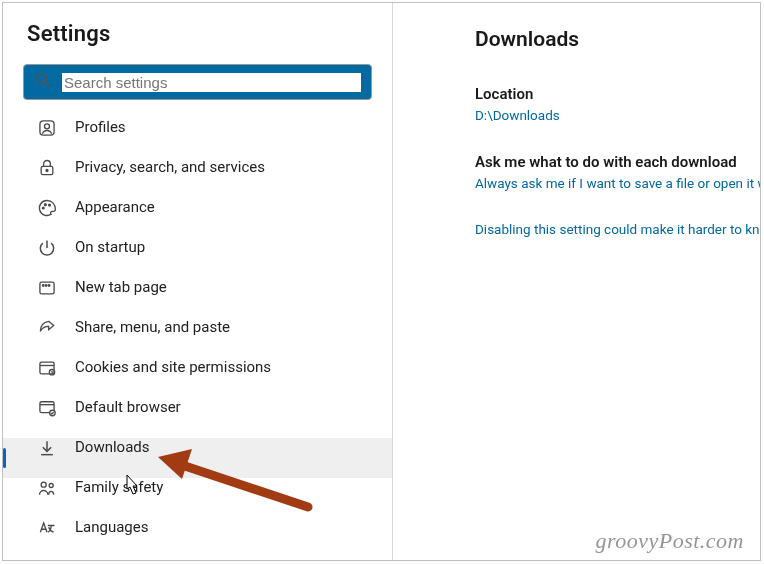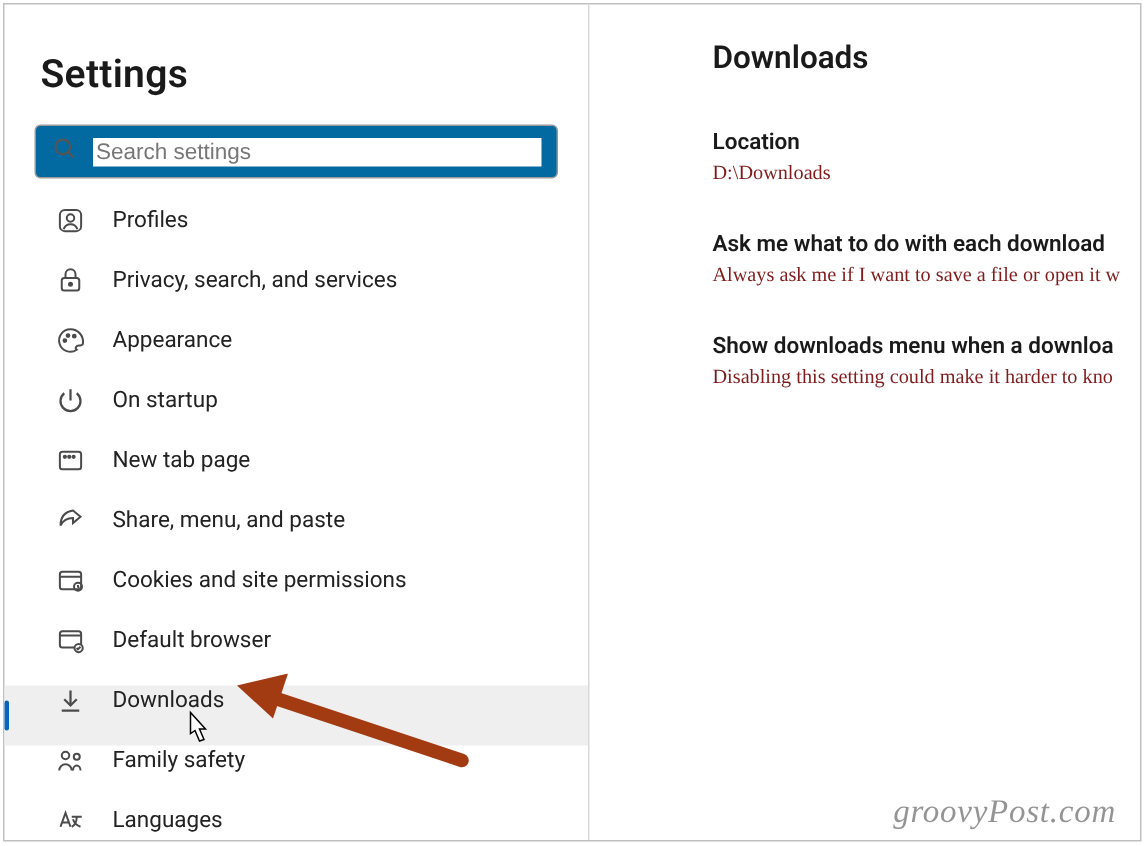--- a/index.html
+++ b/index.html
@@ -22,23 +22,23 @@
     display: flex;
     background: #fff;
   }
   .sidebar {
     width: 390px;
     border-right: 1px solid #d9d9d9;
     padding: 14px 0 0 0;
     position: relative;
   }
   .sidebar h1 {
-    font-size: 26px;
+    font-size: 22px;
     font-weight: 600;
-    margin: 18px 0 18px 24px;
+    margin: 4px 0 18px 24px;
     letter-spacing: 0.2px;
   }
   .search-wrap {
     margin: 0 20px 18px 20px;
   }
   .search {
     display: flex;
     align-items: center;
     border: 1px solid #999;
     border-radius: 4px;
@@ -97,23 +97,22 @@
   }
   .setting { margin-bottom: 30px; }
   .setting .title {
     font-size: 15px;
     font-weight: 600;
     margin-bottom: 4px;
     white-space: nowrap;
   }
   .setting .desc {
     font-size: 13.5px;
-    color: #7f1d1d;
+    color: #0369a1;
     white-space: nowrap;
-    font-family: Liberation Serif, serif;
   }
   
   .arrow {
     position: absolute;
     left: 155px;
     top: 446px;
     pointer-events: none;
   }
   
   .cursor {
@@ -288,21 +287,20 @@
       <div class="title">Location</div>
       <div class="desc">D:\Downloads</div>
     </div>
 
     <div class="setting">
       <div class="title">Ask me what to do with each download</div>
       <div class="desc">Always ask me if I want to save a file or open it w</div>
     </div>
 
     <div class="setting">
-      <div class="title">Show downloads menu when a downloa</div>
       <div class="desc">Disabling this setting could make it harder to kno</div>
     </div>
   </div>
 
   <svg class="arrow" width="160" height="70" viewBox="0 0 160 70">
     <defs></defs>
     <line x1="150" y1="58" x2="18" y2="14" stroke="#a33b12" stroke-width="9" stroke-linecap="round"></line>
     <polygon points="0,8 34,0 24,30" fill="#a33b12"></polygon>
   </svg>
 

